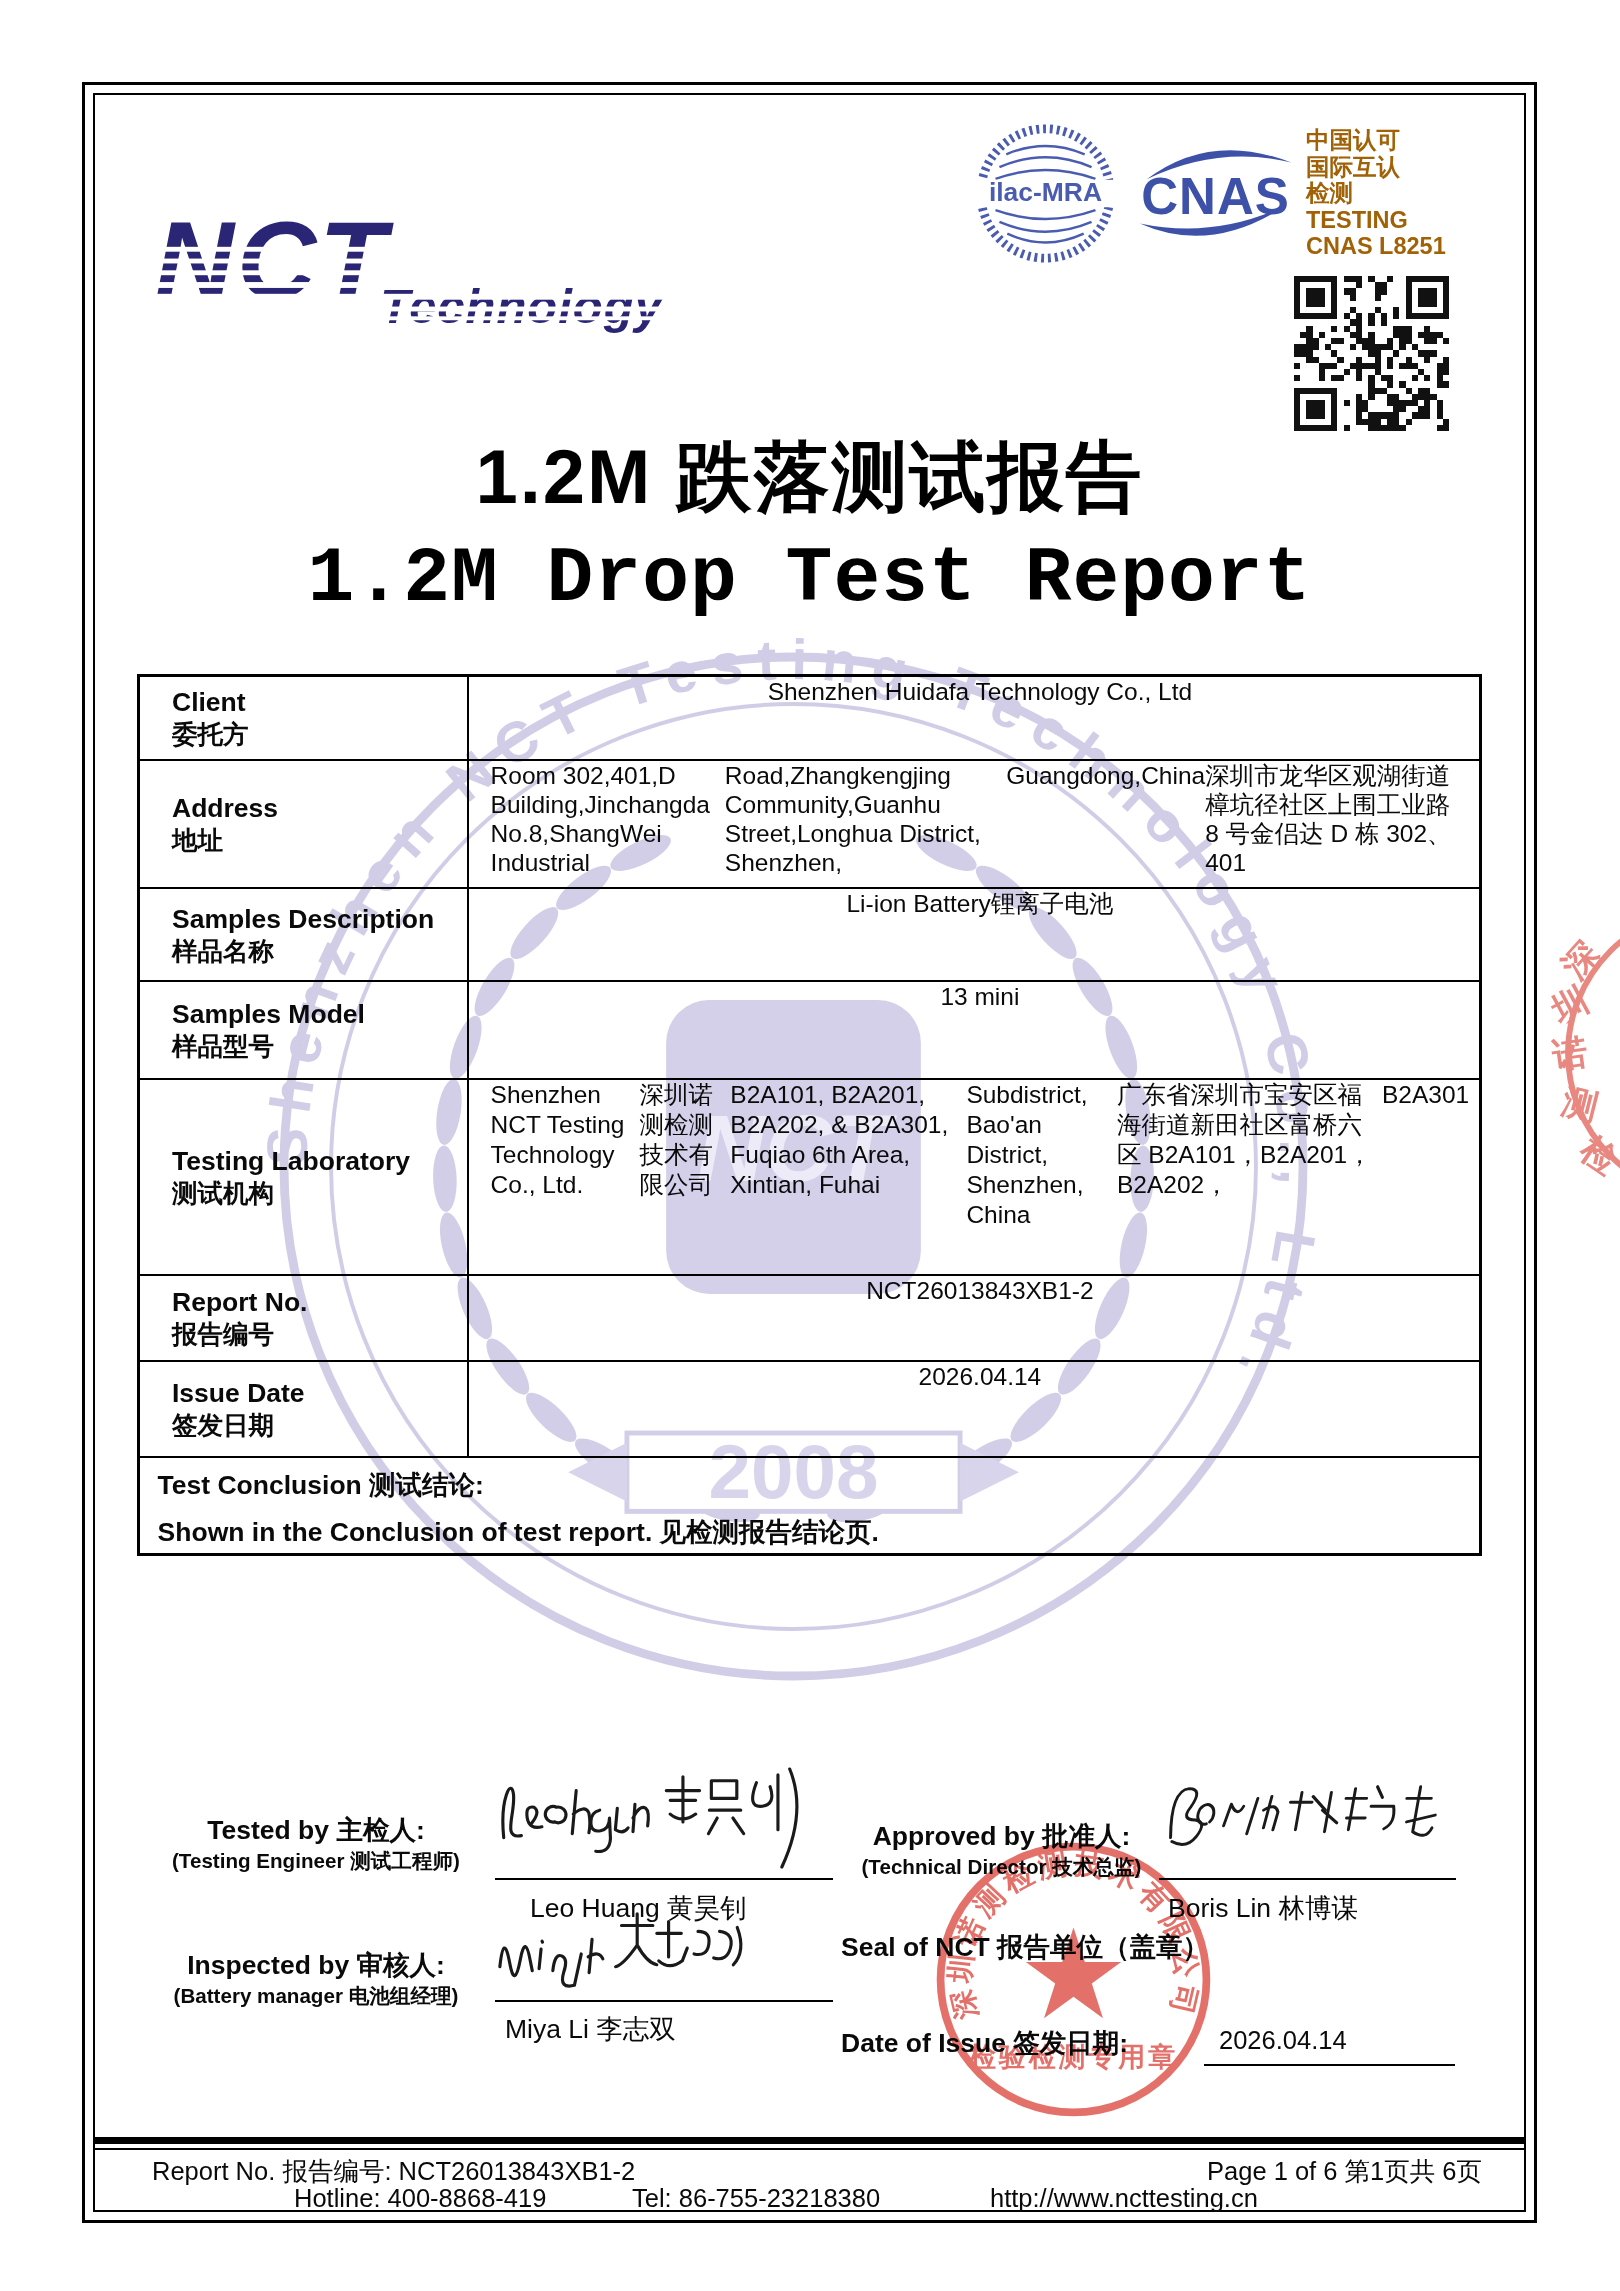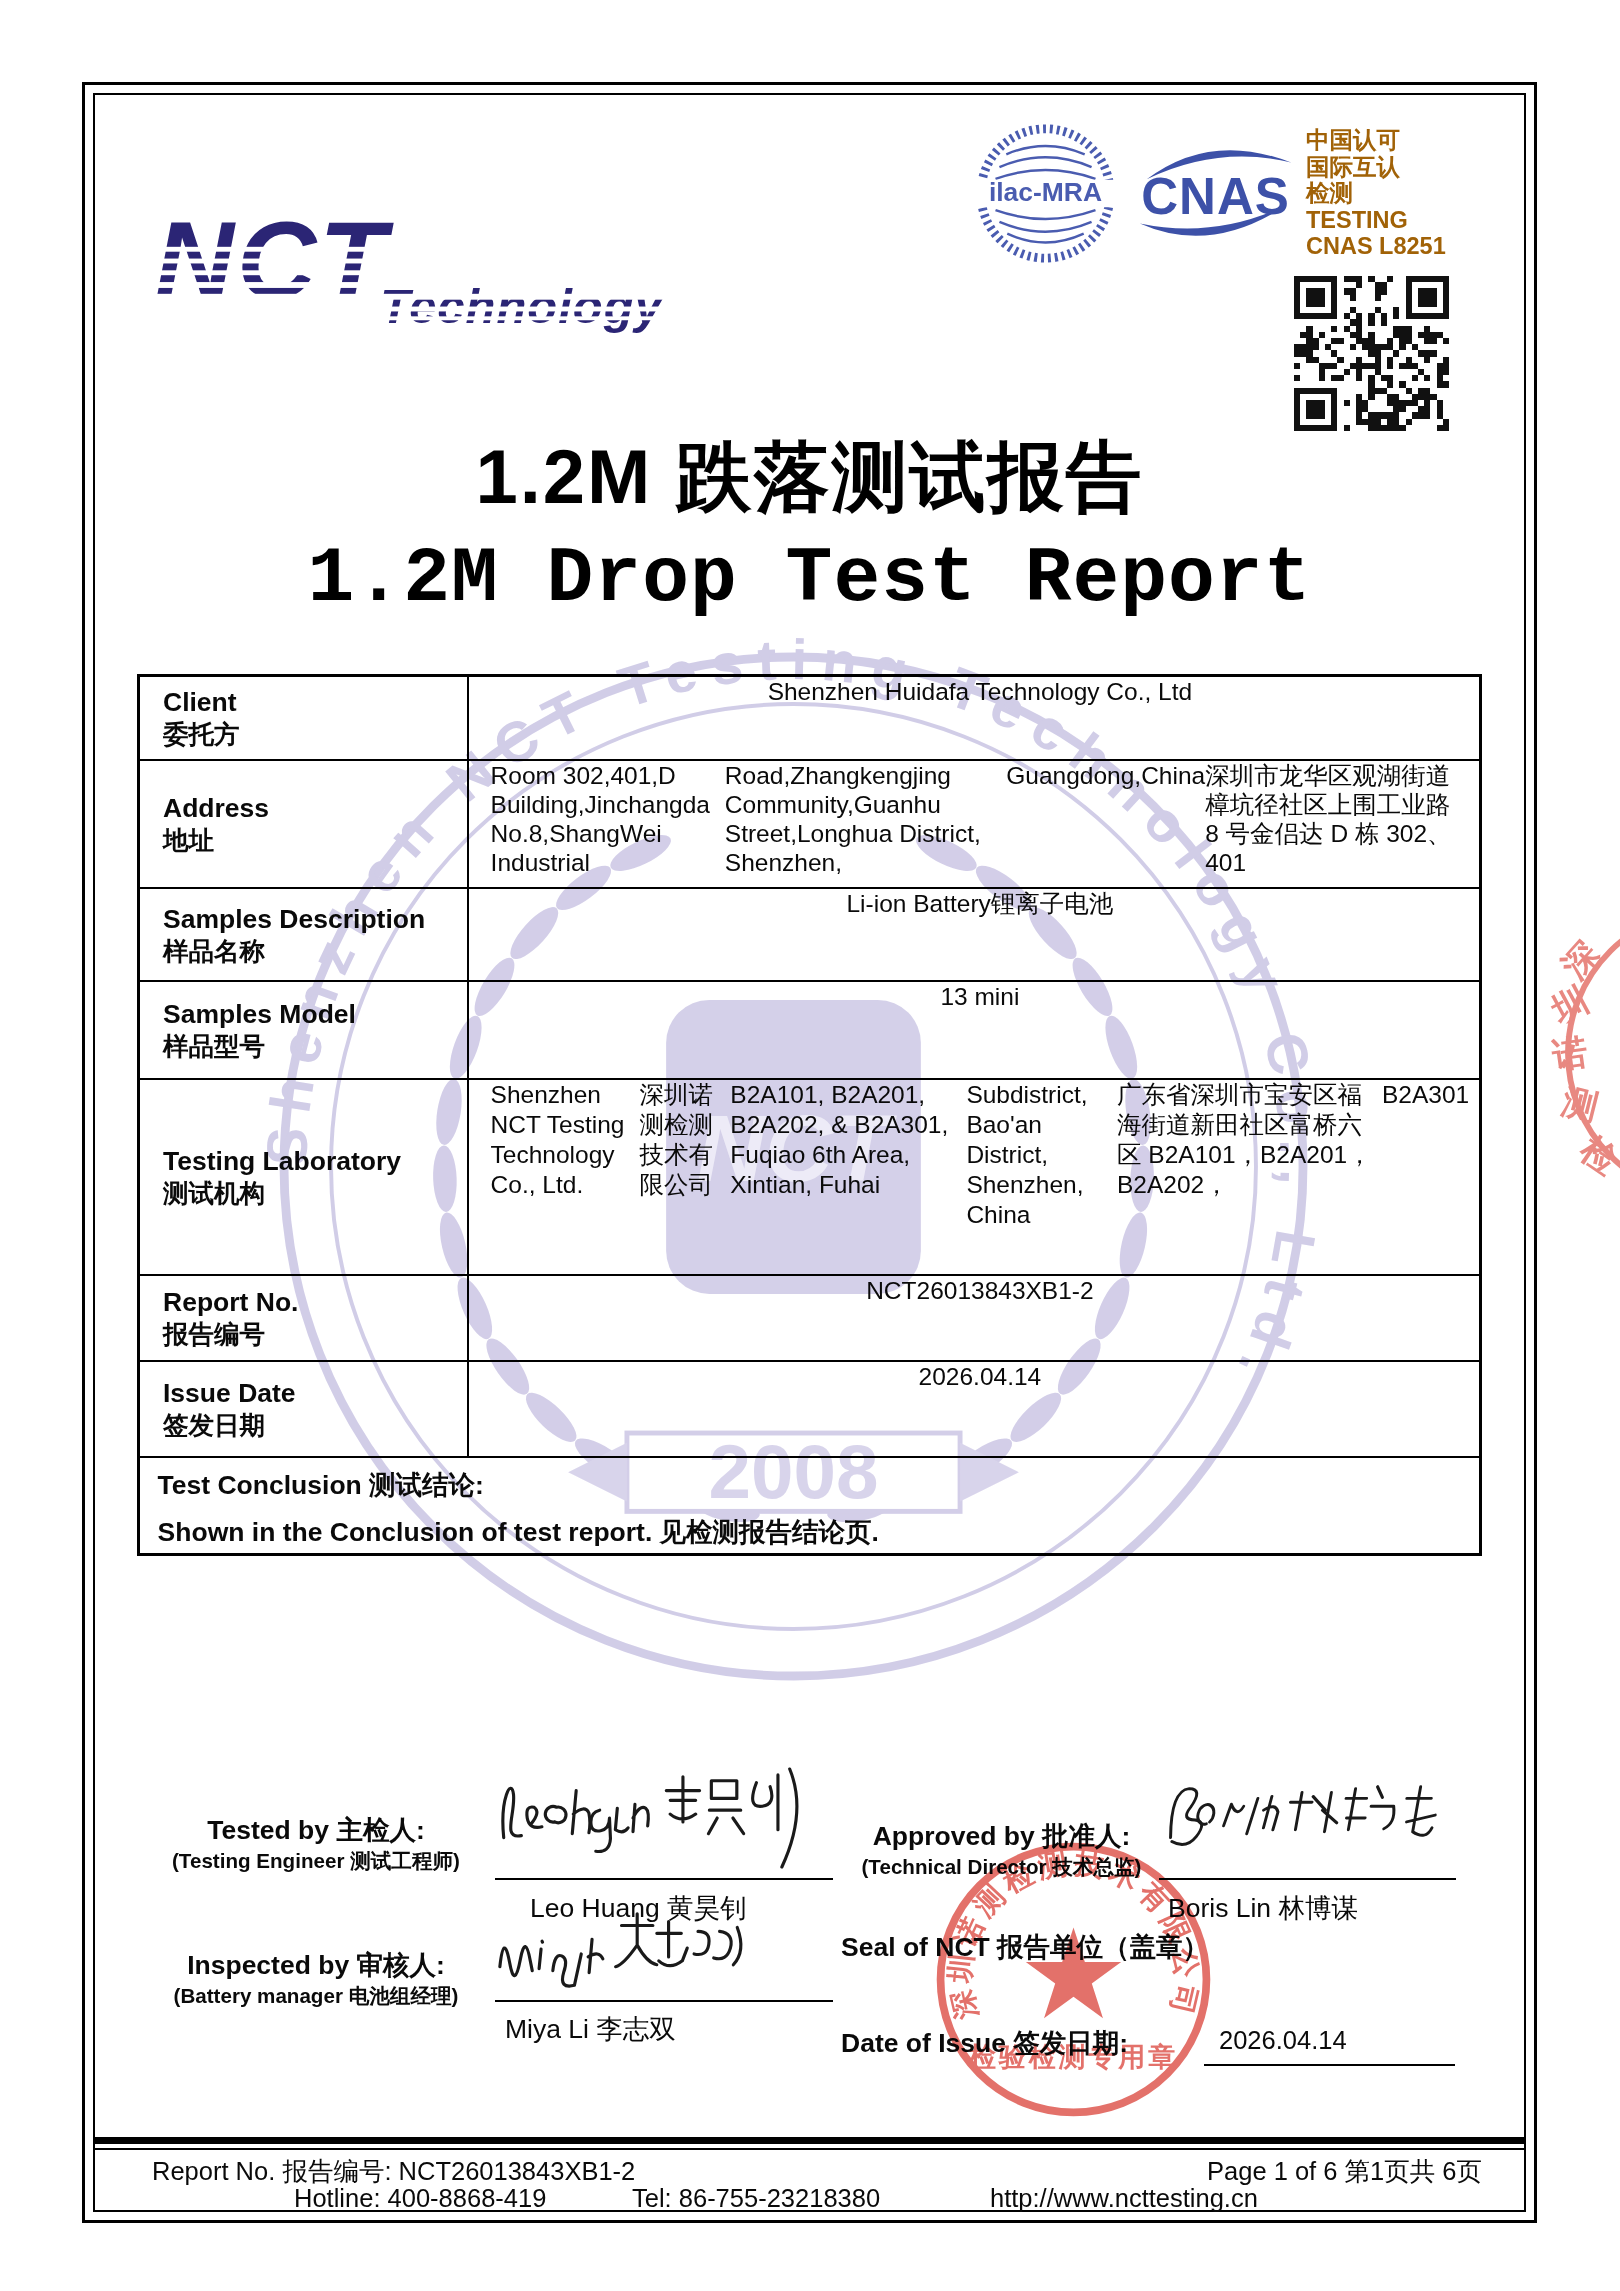--- a/index.html
+++ b/index.html
@@ -13,21 +13,21 @@
   .accr-line{font-size:23.5px;font-weight:700;color:#a16207;line-height:26.5px;}
   
   .title{left:94px;width:1431px;text-align:center;font-weight:700;color:#000;}
   .title-zh{top:427px;font-size:76px;letter-spacing:2px;}
   .title-en{top:535px;font-size:78px;letter-spacing:1px;}
   
   .itable{left:137px;top:674px;width:1345px;height:882px;border:3.9px solid #000;box-sizing:border-box;z-index:1;}
   .trow{display:flex;box-sizing:border-box;border-bottom:2.9px solid #000;}
   .trow:last-child{border-bottom:none;}
   .tlabel{width:329px;box-sizing:border-box;border-right:2.9px solid #000;display:flex;
-          flex-direction:column;justify-content:center;padding-left:23px;}
+          flex-direction:column;justify-content:center;padding-left:32px;}
   .tlabel .len{font-size:26.5px;font-weight:700;line-height:32px;}
   .tlabel .lzh{font-size:25.5px;font-weight:700;line-height:32px;}
   .tvalue{flex:1;display:flex;justify-content:center;padding-left:21.6px;padding-right:9.8px;}
   .vline{font-size:24.5px;line-height:29px;}
   .lab .vline{line-height:30px;}
   .concl{display:block;padding:9.8px 0 0 17.6px;}
   .concl .c1{font-size:26.5px;font-weight:700;line-height:35px;}
   .concl .c2{font-size:26.5px;font-weight:700;line-height:35px;margin-top:11.8px;}
   
   .sig-label{text-align:center;z-index:1;}

